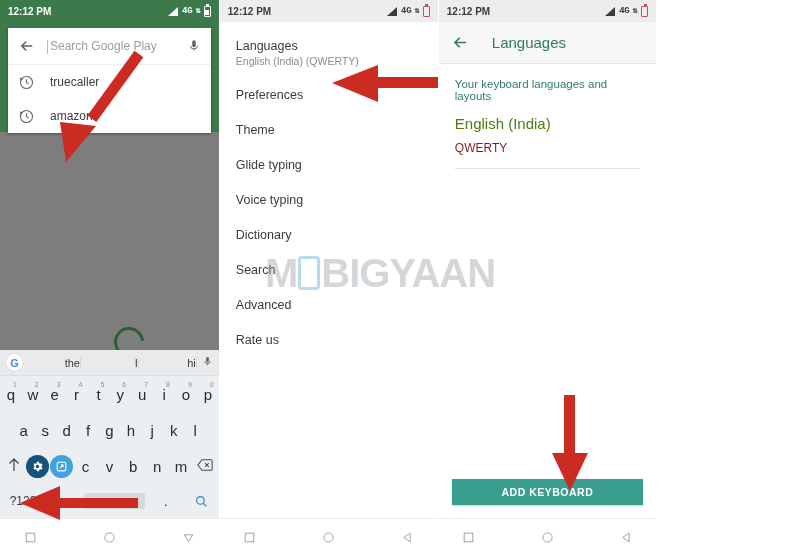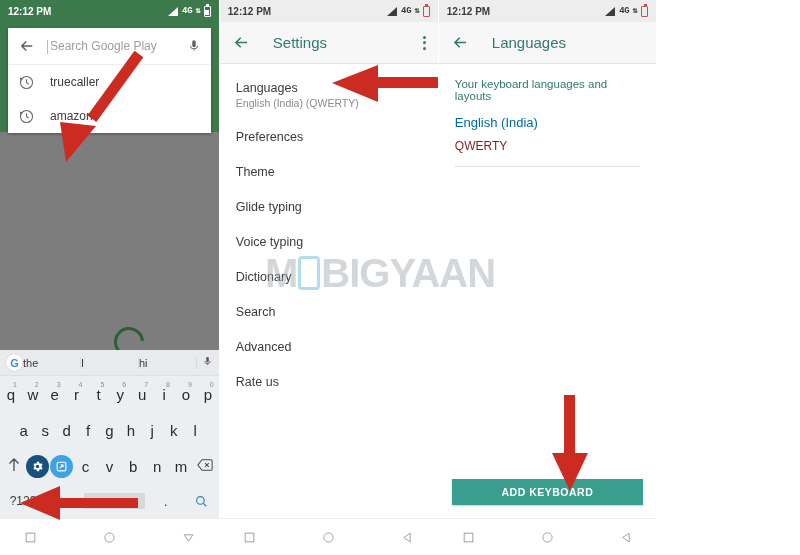--- a/index.html
+++ b/index.html
@@ -67,21 +67,21 @@
 
   
   .kb { position:absolute; left:0; right:0; bottom: 37px; background:#eceff1; }
   .kb-sugg { height: 26px; background:#e8eaec; display:flex; align-items:center; border-bottom:1px solid #dcdfe1; }
   .glogo {
     width:17px; height:17px; margin-left:6px; border-radius:50%;
     background:#fff; box-shadow:0 0 1px rgba(0,0,0,.3);
     display:flex; align-items:center; justify-content:center;
     font-size:11px; font-weight:bold; color:#4285F4;
   }
-  .kb-word { flex:1; text-align:left; font-size:11px; color:#3a3a3a; border-right:1px solid #d7dadc; }
+  .kb-word { flex:1; text-align:right; font-size:11px; color:#3a3a3a; border-right:1px solid #d7dadc; }
   .kb-word:last-of-type { border-right:none; }
   .kb-mic { width:22px; text-align:center; color:#5f6368; }
   .kb-row { display:flex; align-items:center; justify-content:center; height:36px; }
   .key { flex:1; text-align:center; font-size:15px; color:#2b2b2b; position:relative; }
   .key sup { position:absolute; top:-5px; left:50%; margin-left:2px; font-size:7px; color:#8d8d8d; }
   .krow2 { padding: 0 13px; }
   .krow3 { padding: 0 2px; }
   .icon-key { width:18px; height:18px; color:#4a4a4a; }
   .circ {
     width:23px; height:23px; border-radius:50%;
@@ -114,21 +114,21 @@
   .kebab i { width:3px; height:3px; background:#2f7a6d; border-radius:50%; display:block; }
 
   .list { padding-top: 6px; }
   .item { padding: 11px 16px 10px 16px; }
   .item .lbl { font-size: 12.5px; color:#3b3b3b; }
   .item .sub { font-size: 10.5px; color:#8b8b8b; margin-top:2px; }
 
   
   .sec-head { padding: 14px 16px 0 16px; font-size: 11.5px; color:#2f7a6d; }
   .lang-item { padding: 13px 16px 0 16px; }
-  .lang-item .lbl { font-size:13px; color:#0369a1; }
+  .lang-item .lbl { font-size:15px; color:#4d7c0f; }
   .lang-item .sub { font-size:12px; color:#7f1d1d; margin-top: 9px; }
   .divider { height:1px; background:#e2e2e2; margin-top: 13px; }
   .addbtn {
     position:absolute; left:13px; right:13px; bottom: 50px; height: 26px;
     background:#3a9e8f; color:#ffffff; font-size: 10.5px; font-weight:bold;
     letter-spacing: .5px; display:flex; align-items:center; justify-content:center;
     box-shadow: 0 1px 2px rgba(0,0,0,.2);
   }
 
   
@@ -321,31 +321,20 @@
     <div class="statusbar sb-grey">
       <span>12:12 PM</span>
       <span class="sb-icons">
         <span class="sig"></span>
         <span class="net">4G</span>
         <span class="updown">⇅</span>
         <span class="batt red"></span>
       </span>
     </div>
 
-    <div class="appbar">
-      <svg class="back" viewBox="0 0 24 24" fill="none" stroke="currentColor" stroke-width="2">
-          <path d="M19 12H5M11 6l-6 6 6 6"></path>
-        </svg>
-      <span class="title">Settings</span>
-      <span class="kebab">
-          <i></i>
-          <i></i>
-          <i></i>
-        </span>
-    </div>
 
     <div class="list">
       <div class="item">
         <div class="lbl">Languages</div>
         <div class="sub">English (India) (QWERTY)</div>
       </div>
       <div class="item">
           <div class="lbl">Preferences</div>
         </div>
       <div class="item">

